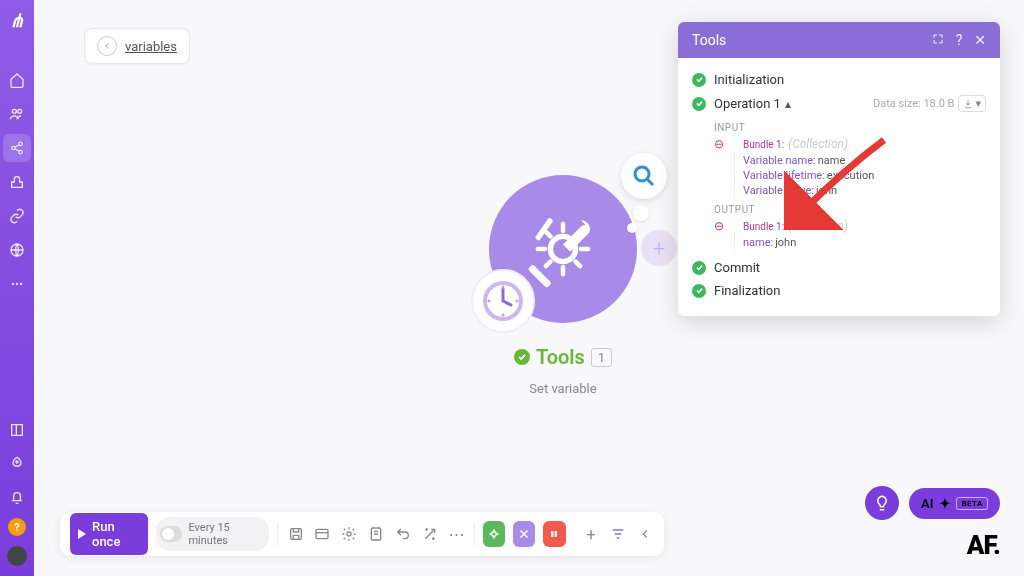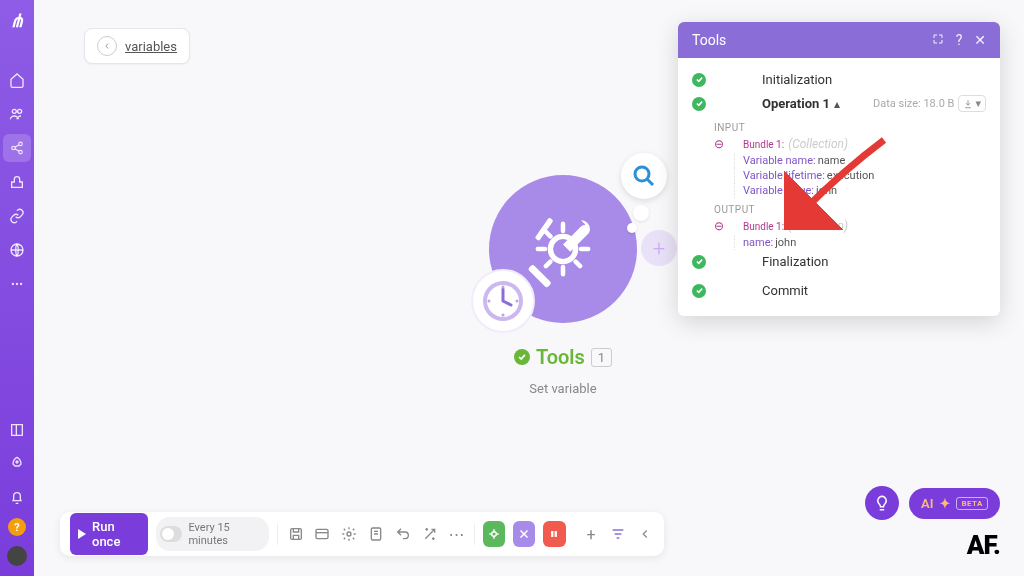--- a/index.html
+++ b/index.html
@@ -36,22 +36,22 @@
 .node-sub { margin-top: 12px; font-size: 13px; color: #888; }
 
 
 .panel { position: absolute; right: 24px; top: 22px; width: 322px; background: #fff; border-radius: 6px; box-shadow: 0 6px 24px rgba(0,0,0,0.15); overflow: hidden; font-size: 12px; }
 .panel-header { background: #8b6dd8; color: #fff; padding: 10px 14px; display: flex; align-items: center; justify-content: space-between; font-size: 14px; }
 .panel-header .actions { display: flex; gap: 12px; color: rgba(255,255,255,0.9); }
 .panel-body { padding: 10px 14px 14px; }
 .stage-row { display: flex; align-items: center; padding: 4px 0; }
 .stage-row .bullet { width:14px; height:14px; border-radius:50%; background:#3db85f; display:inline-flex; align-items:center; justify-content:center; margin-right:8px; flex-shrink:0; }
 .stage-row .bullet svg { width:9px; height:9px; }
-.stage-label { color: #333; font-size: 13px; margin-left: 48px; }
-.stage-label.bold { font-weight: 700; }
+.stage-label { color: #333; font-size: 13px; }
+.stage-label.bold { font-weight: 400; }
 .data-size { color:#aaa; font-size:11px; margin-left:auto; display:flex; align-items:center; gap:4px;}
 .download-btn { border:1px solid #ddd; border-radius:4px; padding:1px 4px; display:inline-flex; align-items:center; gap:2px; color:#888;}
 .section-label { text-transform: uppercase; color: #999; font-size: 10px; letter-spacing: 0.5px; margin: 6px 0 2px 22px; }
 .bundle-row { margin-left: 22px; padding: 2px 0; display:flex; align-items:center; gap:4px; }
 .bundle-toggle { color:#b03a8e; width:12px; display:inline-block; }
 .bundle-label { color: #b03a8e; font-size: 10px; margin-left: 13px; }
 .bundle-type { color: #ccc; font-size: 12px; font-style: italic; }
 .kv-row { margin-left: 42px; padding: 1px 0; font-size: 11px; border-left: 1px dotted #ddd; padding-left: 8px; }
 .kv-key { color: #8055c8; }
 .kv-val { color: #555; margin-left: 2px; }
@@ -69,21 +69,21 @@
 .divider { width:1px; height:22px; background:#eee; }
 .tool-icon { width:22px; height:22px; display:flex; align-items:center; justify-content:center; color:#888; border-radius:4px; }
 .chip { width:26px; height:26px; border-radius:6px; display:flex; align-items:center; justify-content:center; color:#fff; }
 .chip.green { background:#5cb85c; }
 .chip.purple { background:#a88ae8; }
 .chip.red { background:#f05a4f; }
 
 
 .br-cluster { position:absolute; right:24px; bottom:56px; display:flex; align-items:center; gap:10px; }
 .bulb-btn { width:34px; height:34px; border-radius:50%; background:#7a3ddb; color:#fff; display:flex; align-items:center; justify-content:center; }
-.ai-pill { background:#7a3ddb; color:#fdba74; border-radius:18px; padding:8px 12px; display:flex; align-items:center; gap:6px; font-size:13px; font-weight:600;justify-content:center; }
+.ai-pill { background:#7a3ddb; color:#000000; border-radius:18px; padding:8px 12px; display:flex; align-items:center; gap:6px; font-size:13px; font-weight:600;justify-content:center; }
 .beta-tag { border:1px solid rgba(255,255,255,0.6); border-radius:3px; font-size:8px; padding:1px 4px; font-weight:700; letter-spacing:0.5px; }
 .af-logo { position:absolute; right:24px; bottom:16px; font-size:26px; font-weight:900; letter-spacing:-1px; }
 </style>
 </head>
 <body>
 
 <div class="sidebar">
   <div class="logo">⋔</div>
   <div class="nav-icon">
       <svg width="16" height="16" viewBox="0 0 24 24" fill="none" stroke="currentColor" stroke-width="2">
@@ -250,35 +250,35 @@
     <div class="kv-row"><span class="kv-key">Variable value:</span><span class="kv-val">john</span></div>
 
     <div class="section-label">OUTPUT</div>
     <div class="bundle-row">
       <span class="bundle-toggle">⊖</span>
       <span class="bundle-label">Bundle 1:</span>
       <span class="bundle-type">(Collection)</span>
     </div>
     <div class="kv-row"><span class="kv-key">name:</span><span class="kv-val">john</span></div>
 
+    <div class="stage-row" style="margin-top:6px">
+      <span class="bullet">
+          <svg viewBox="0 0 24 24" fill="none" stroke="#fff" stroke-width="4">
+            <path d="M5 12l5 5L19 7"></path>
+          </svg>
+        </span>
+      <span class="stage-label">Commit</span>
+    </div>
     <div class="stage-row">
       <span class="bullet">
           <svg viewBox="0 0 24 24" fill="none" stroke="#fff" stroke-width="4">
             <path d="M5 12l5 5L19 7"></path>
           </svg>
         </span>
       <span class="stage-label">Finalization</span>
-    </div>
-    <div class="stage-row" style="margin-top:6px">
-      <span class="bullet">
-          <svg viewBox="0 0 24 24" fill="none" stroke="#fff" stroke-width="4">
-            <path d="M5 12l5 5L19 7"></path>
-          </svg>
-        </span>
-      <span class="stage-label">Commit</span>
     </div>
   </div>
 </div>
 
 <svg class="arrow-ann" width="110" height="100">
   <defs>
       <marker id="ah" markerWidth="12" markerHeight="12" refX="2" refY="6" orient="auto">
         <path d="M0,0 L12,6 L0,12 z" fill="#e53935"></path>
       </marker>
     </defs>

